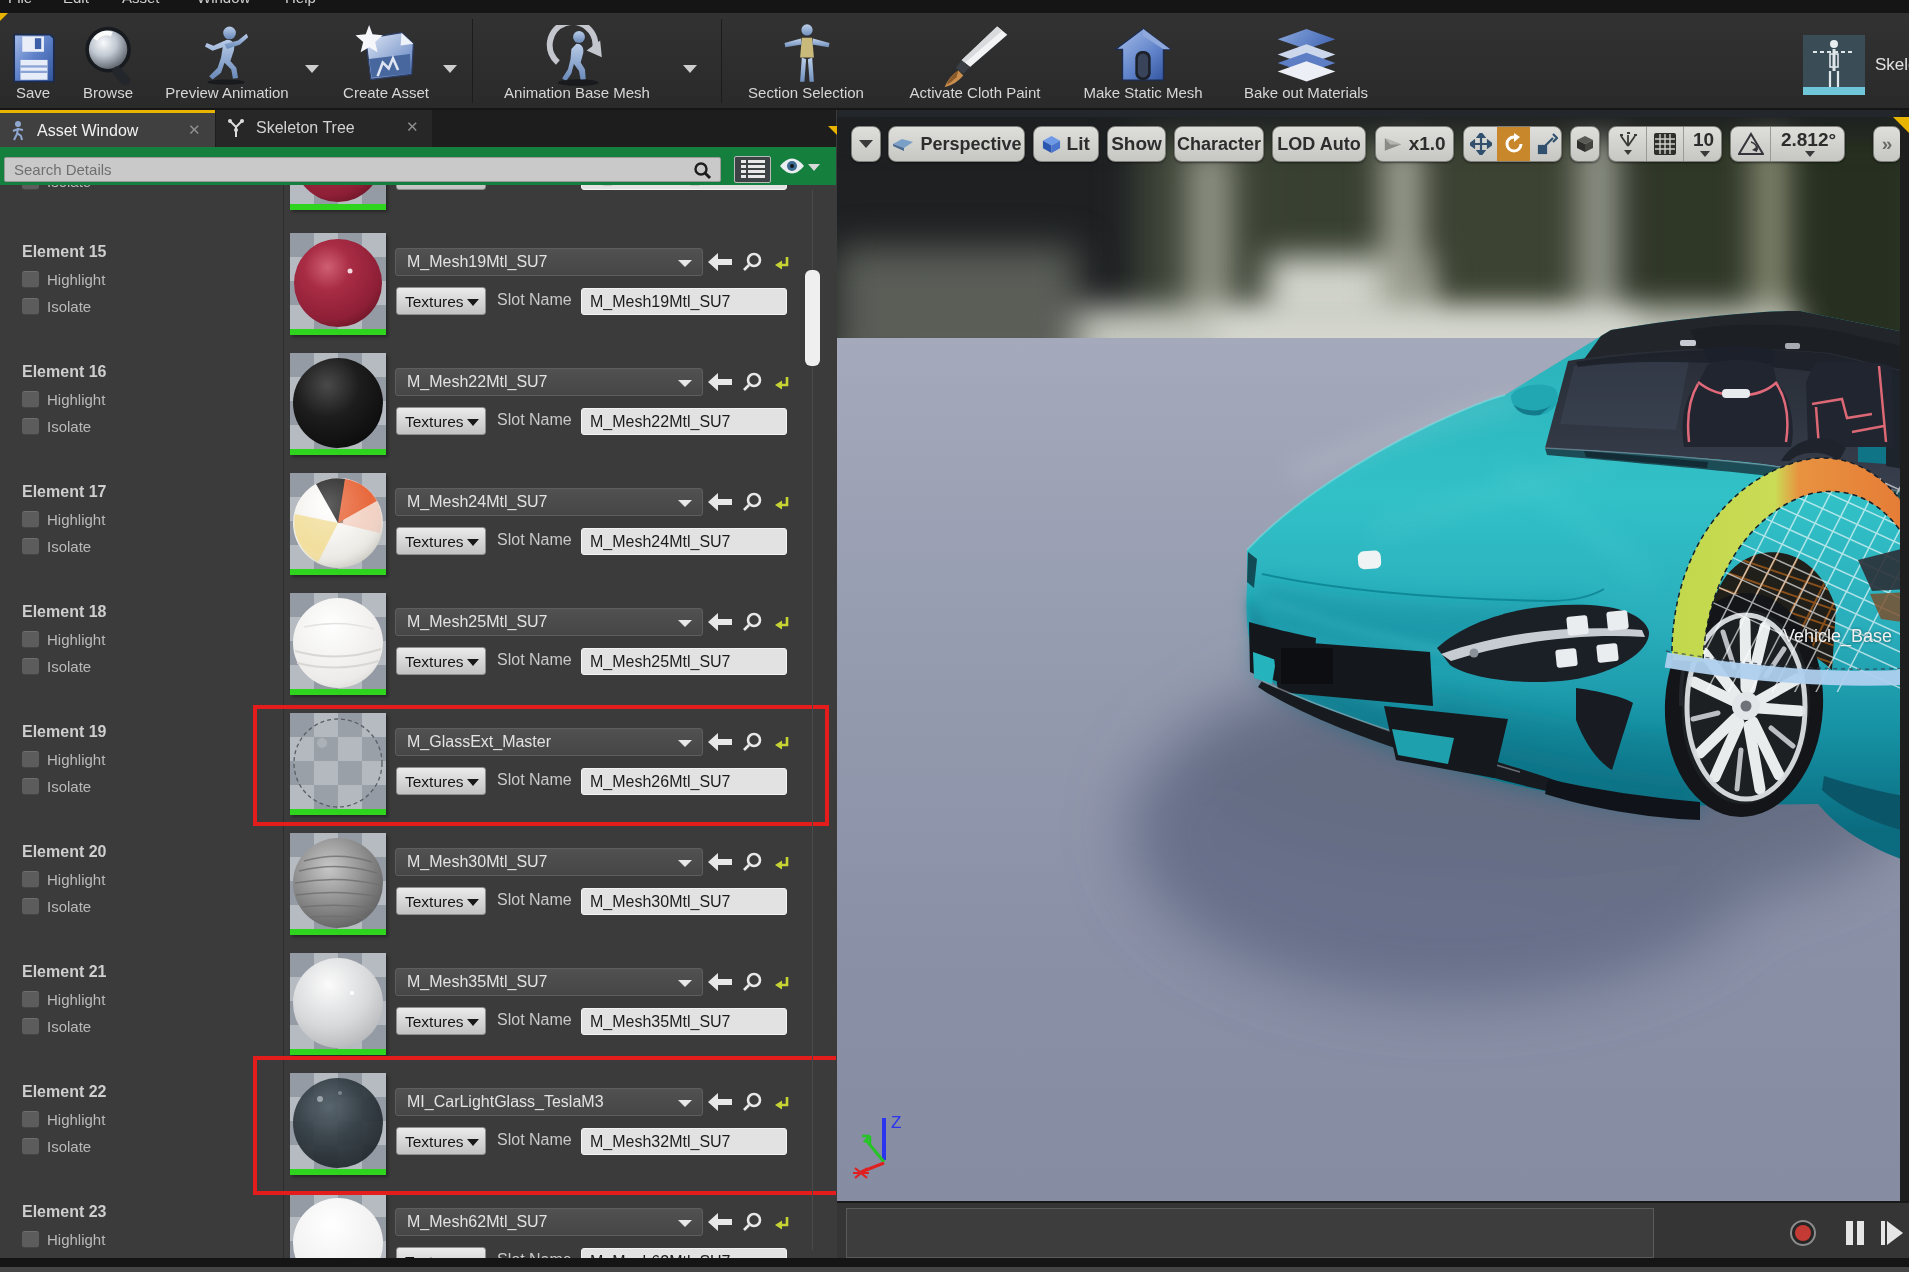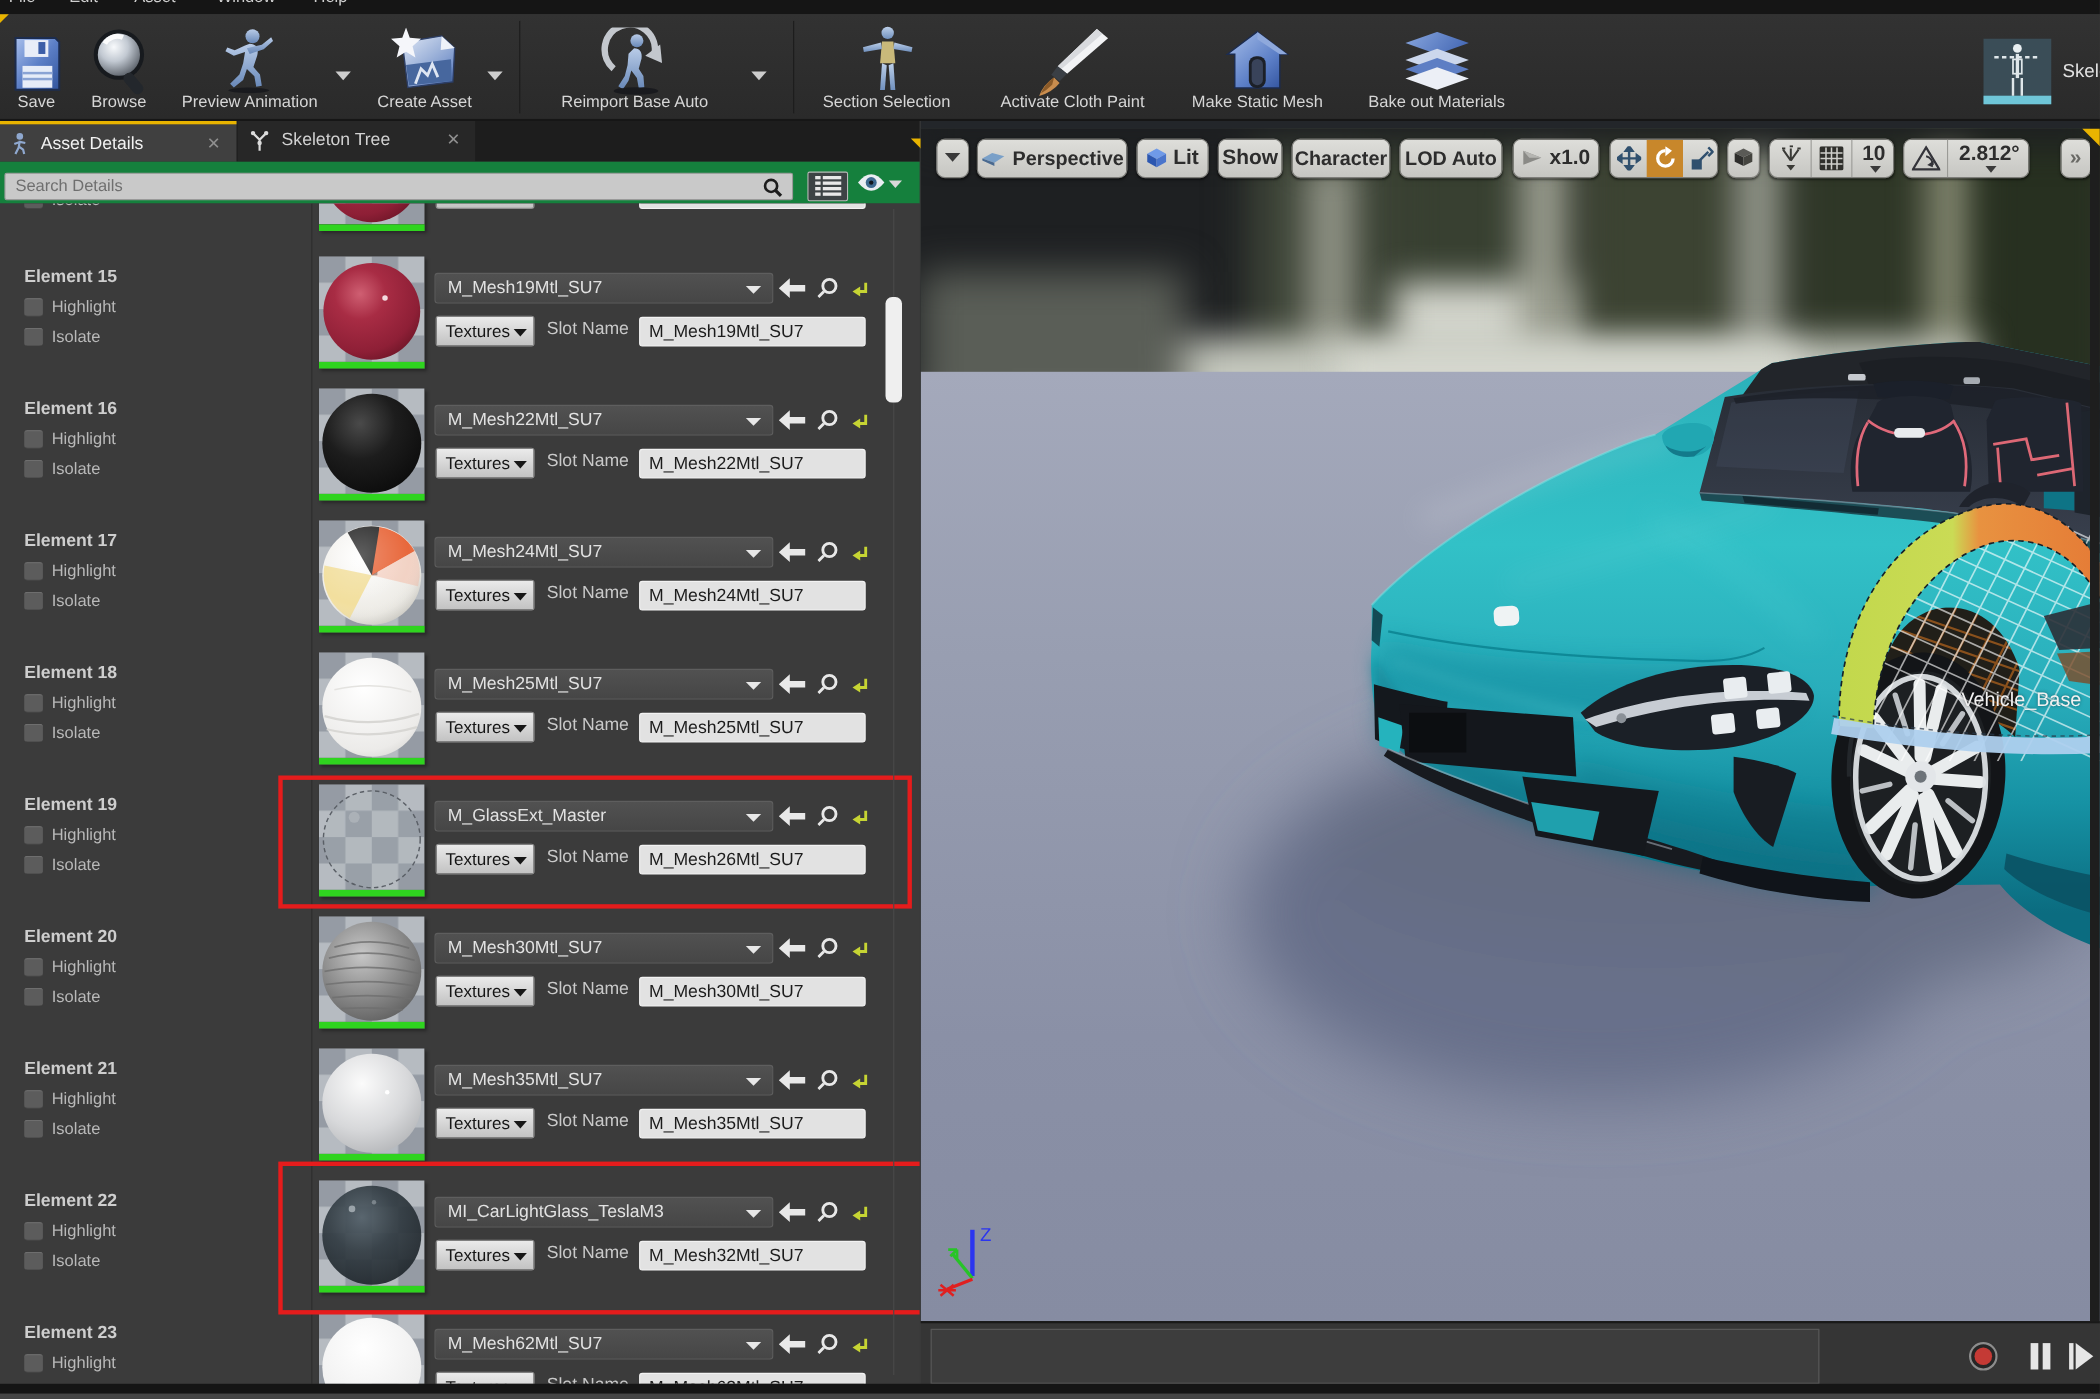--- a/index.html
+++ b/index.html
@@ -68,21 +68,21 @@
 <span style="left:285px">Help</span>
 </div>
 <div id="toolbar" class="abs">
 <div style="position:absolute;left:0;top:0;width:0;height:0;border-top:8px solid #e9b400;border-right:8px solid transparent"></div>
 <div class="tsep" style="left:472px"></div>
 <div class="tsep" style="left:721px"></div>
 <div class="tlabel" style="left:33px">Save</div>
 <div class="tlabel" style="left:108px">Browse</div>
 <div class="tlabel" style="left:227px">Preview Animation</div>
 <div class="tlabel" style="left:386px">Create Asset</div>
-<div class="tlabel" style="left:577px">Reimport Base Auto</div>
+<div class="tlabel" style="left:577px">Animation Base Mesh</div>
 <div class="tlabel" style="left:806px">Section Selection</div>
 <div class="tlabel" style="left:975px">Activate Cloth Paint</div>
 <div class="tlabel" style="left:1143px">Make Static Mesh</div>
 <div class="tlabel" style="left:1306px">Bake out Materials</div>
 <div class="tcaret" style="left:305px"></div>
 <div class="tcaret" style="left:443px"></div>
 <div class="tcaret" style="left:683px"></div>
 
 <svg class="abs" style="left:10px;top:18px" width="48" height="56" viewBox="0 0 52 62">
  <defs>
@@ -211,21 +211,21 @@
 
 </div>
 <div id="tabline" class="abs"></div>
 
 <div id="tabbar" class="abs">
  <div id="tab1" class="abs">
   <svg class="abs" style="left:10px;top:7px" width="16" height="22" viewBox="0 0 16 22">
    <circle cx="8" cy="4" r="3" fill="#8fa8cf"></circle>
           <path d="M8 8 L7 14 L4 20 M7 13 L11 16 L12 20 M8 9 L3 11 M8 9 L13 10" stroke="#8fa8cf" stroke-width="2" fill="none"></path>
   </svg>
-  <span class="tabtxt" style="left:37px;color:#f2f2f2">Asset Details</span>
+  <span class="tabtxt" style="left:37px;color:#f2f2f2">Asset Window</span>
   <span class="tabx" style="left:188px">✕</span>
  </div>
  <div id="tab2" class="abs">
   <svg class="abs" style="left:11px;top:8px" width="18" height="20" viewBox="0 0 18 20">
    <path d="M9 19 L9 9 M9 9 L3 3 M9 9 L15 3" stroke="#dcdcdc" stroke-width="2" fill="none"></path>
    <circle cx="3" cy="3" r="2" fill="#dcdcdc"></circle>
           <circle cx="15" cy="3" r="2" fill="#dcdcdc"></circle>
           <circle cx="9" cy="12" r="2" fill="#dcdcdc"></circle>
   </svg>
   <span class="tabtxt" style="left:40px;color:#d2d2d2">Skeleton Tree</span>

